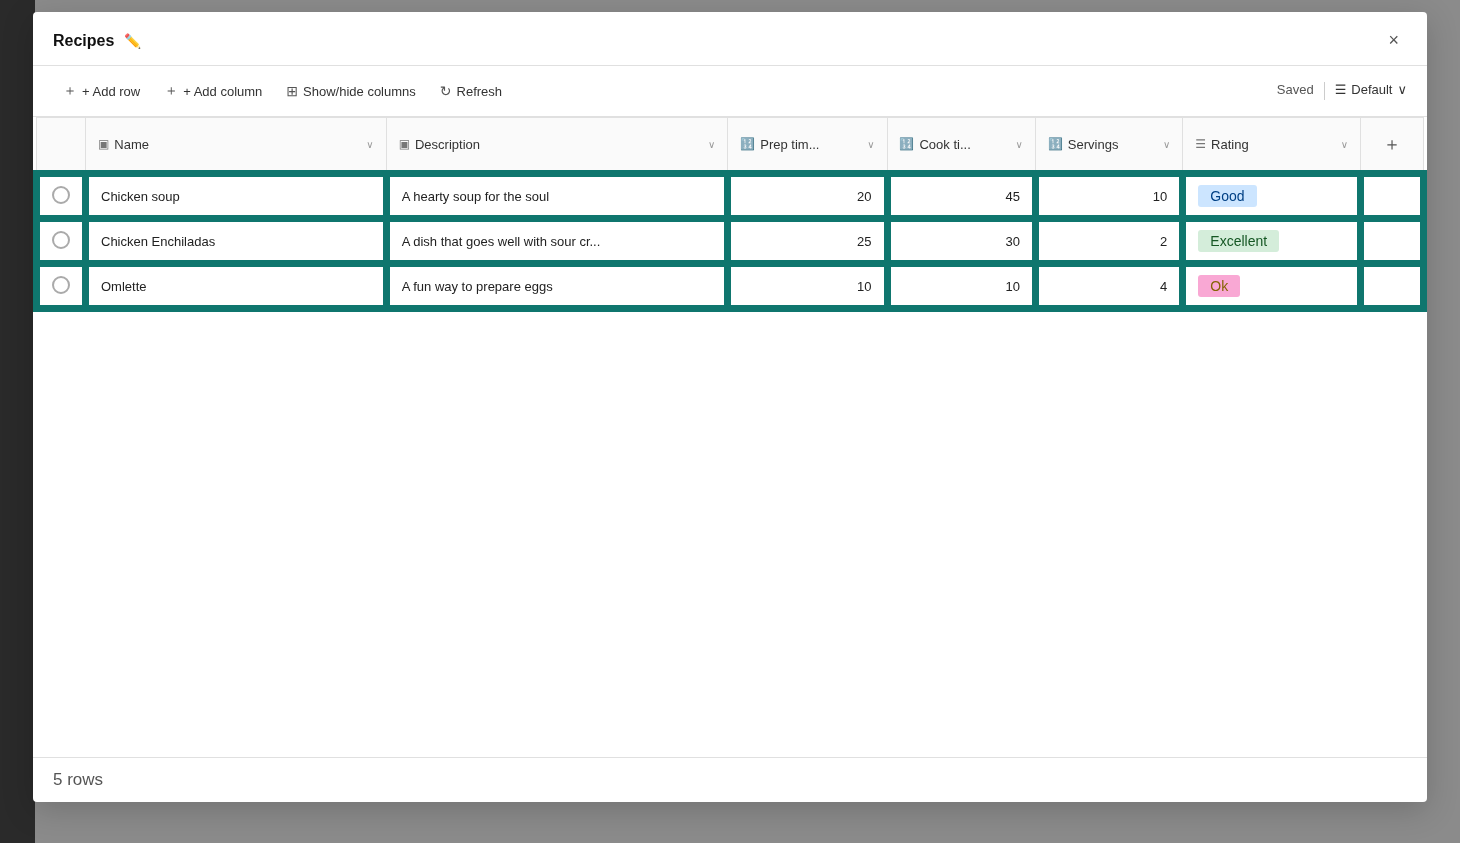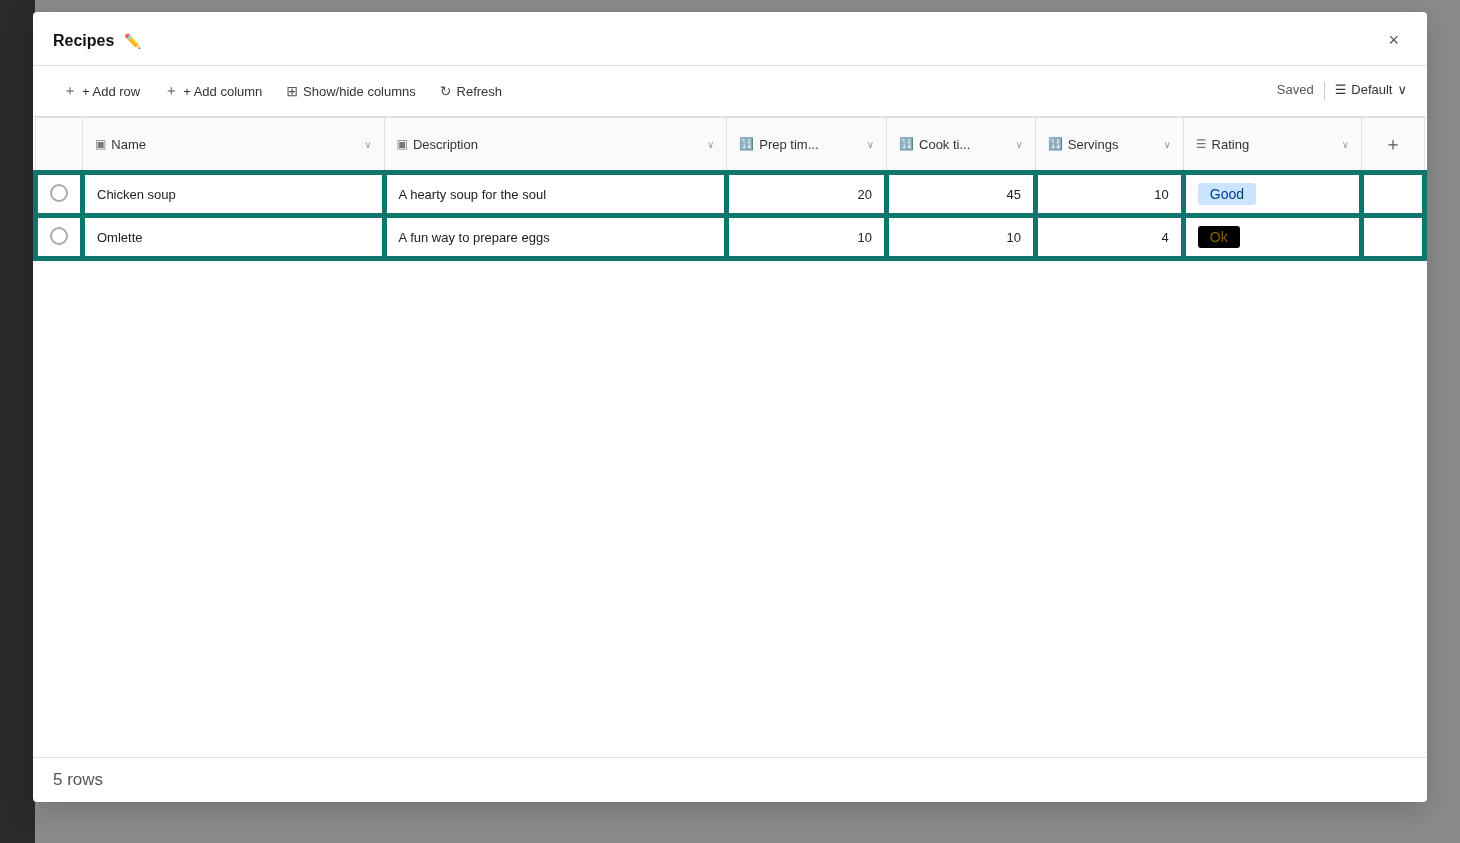--- a/index.html
+++ b/index.html
@@ -143,21 +143,21 @@
     th .col-icon {
       color: #777;
       font-size: 12px;
     }
     th .sort-icon {
       font-size: 10px;
       color: #999;
       margin-left: auto;
     }
     td {
-      border: 5px solid #0f766e;
+      border: 7px solid #0f766e;
       padding: 8px 12px;
       color: #222;
       vertical-align: middle;
     }
     .row-check {
       width: 40px;
       text-align: center;
       border-right: 1px solid #e0e0e0;
     }
     .checkbox-circle {
@@ -174,21 +174,21 @@
     .badge {
       display: inline-block;
       padding: 3px 12px;
       border-radius: 3px;
       font-size: 14px;
       font-weight: 500;
     }
     .badge-good { background: #cce5ff; color: #004085; }
     .badge-excellent { background: #d4edda; color: #155724; }
     .badge-meh { background: #f8c9b0; color: #7a3010; }
-    .badge-ok { background: #000000; color: #856404; }
+    .badge-ok { background: #f9a8d4; color: #856404; }
     .add-col-btn {
       background: none;
       border: none;
       font-size: 18px;
       color: #555;
       cursor: pointer;
       padding: 4px 10px;
     }
     .enter-row td {
       color: #bbb;
@@ -322,20 +322,34 @@
     <td class="num-col">10</td>
     <td class="rating-col">
       <span class="badge badge-good">Good</span>
     </td>
     <td></td>
   </tr>
             <tr>
     <td class="row-check">
       <span class="checkbox-circle"></span>
     </td>
+    <td class="name-col">Chicken Enchiladas</td>
+    <td class="desc-col">A dish that goes well with sour cr...</td>
+    <td class="num-col">25</td>
+    <td class="num-col">30</td>
+    <td class="num-col">2</td>
+    <td class="rating-col">
+      <span class="badge badge-excellent">Excellent</span>
+    </td>
+    <td></td>
+  </tr>
+            <tr>
+    <td class="row-check">
+      <span class="checkbox-circle"></span>
+    </td>
     <td class="name-col">Omlette</td>
     <td class="desc-col">A fun way to prepare eggs</td>
     <td class="num-col">10</td>
     <td class="num-col">10</td>
     <td class="num-col">4</td>
     <td class="rating-col">
       <span class="badge badge-ok">Ok</span>
     </td>
     <td></td>
   </tr>

